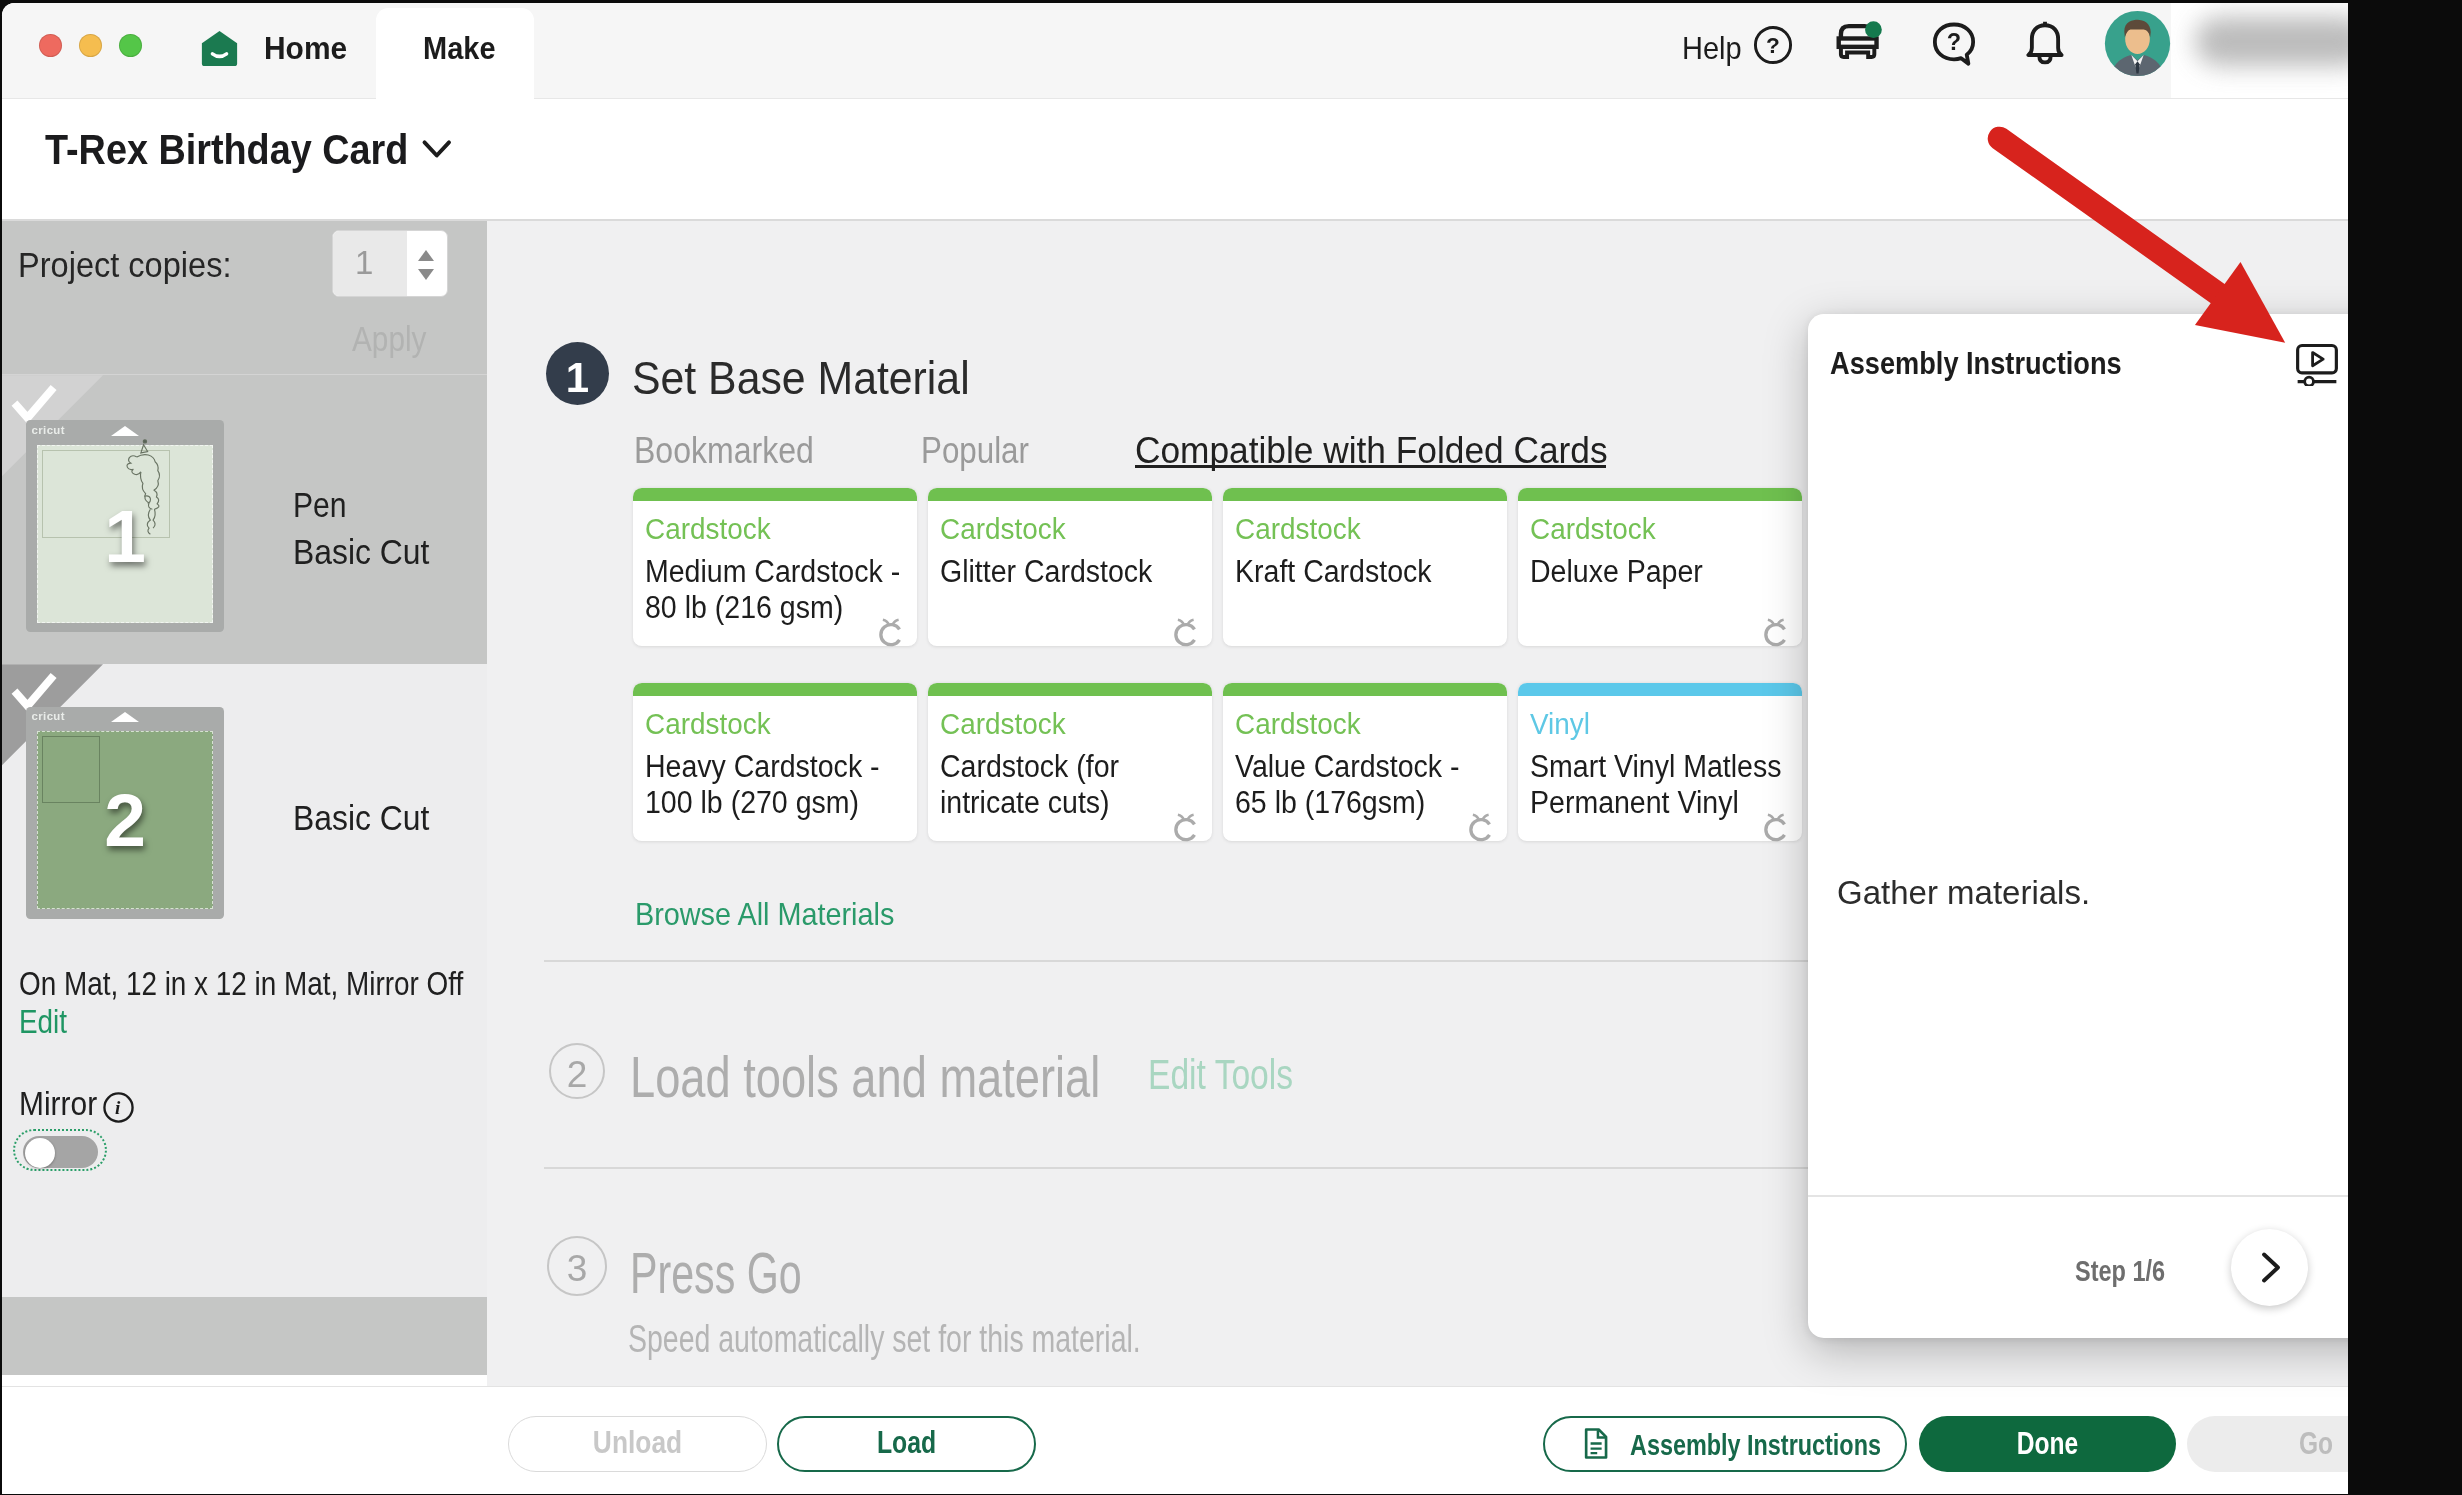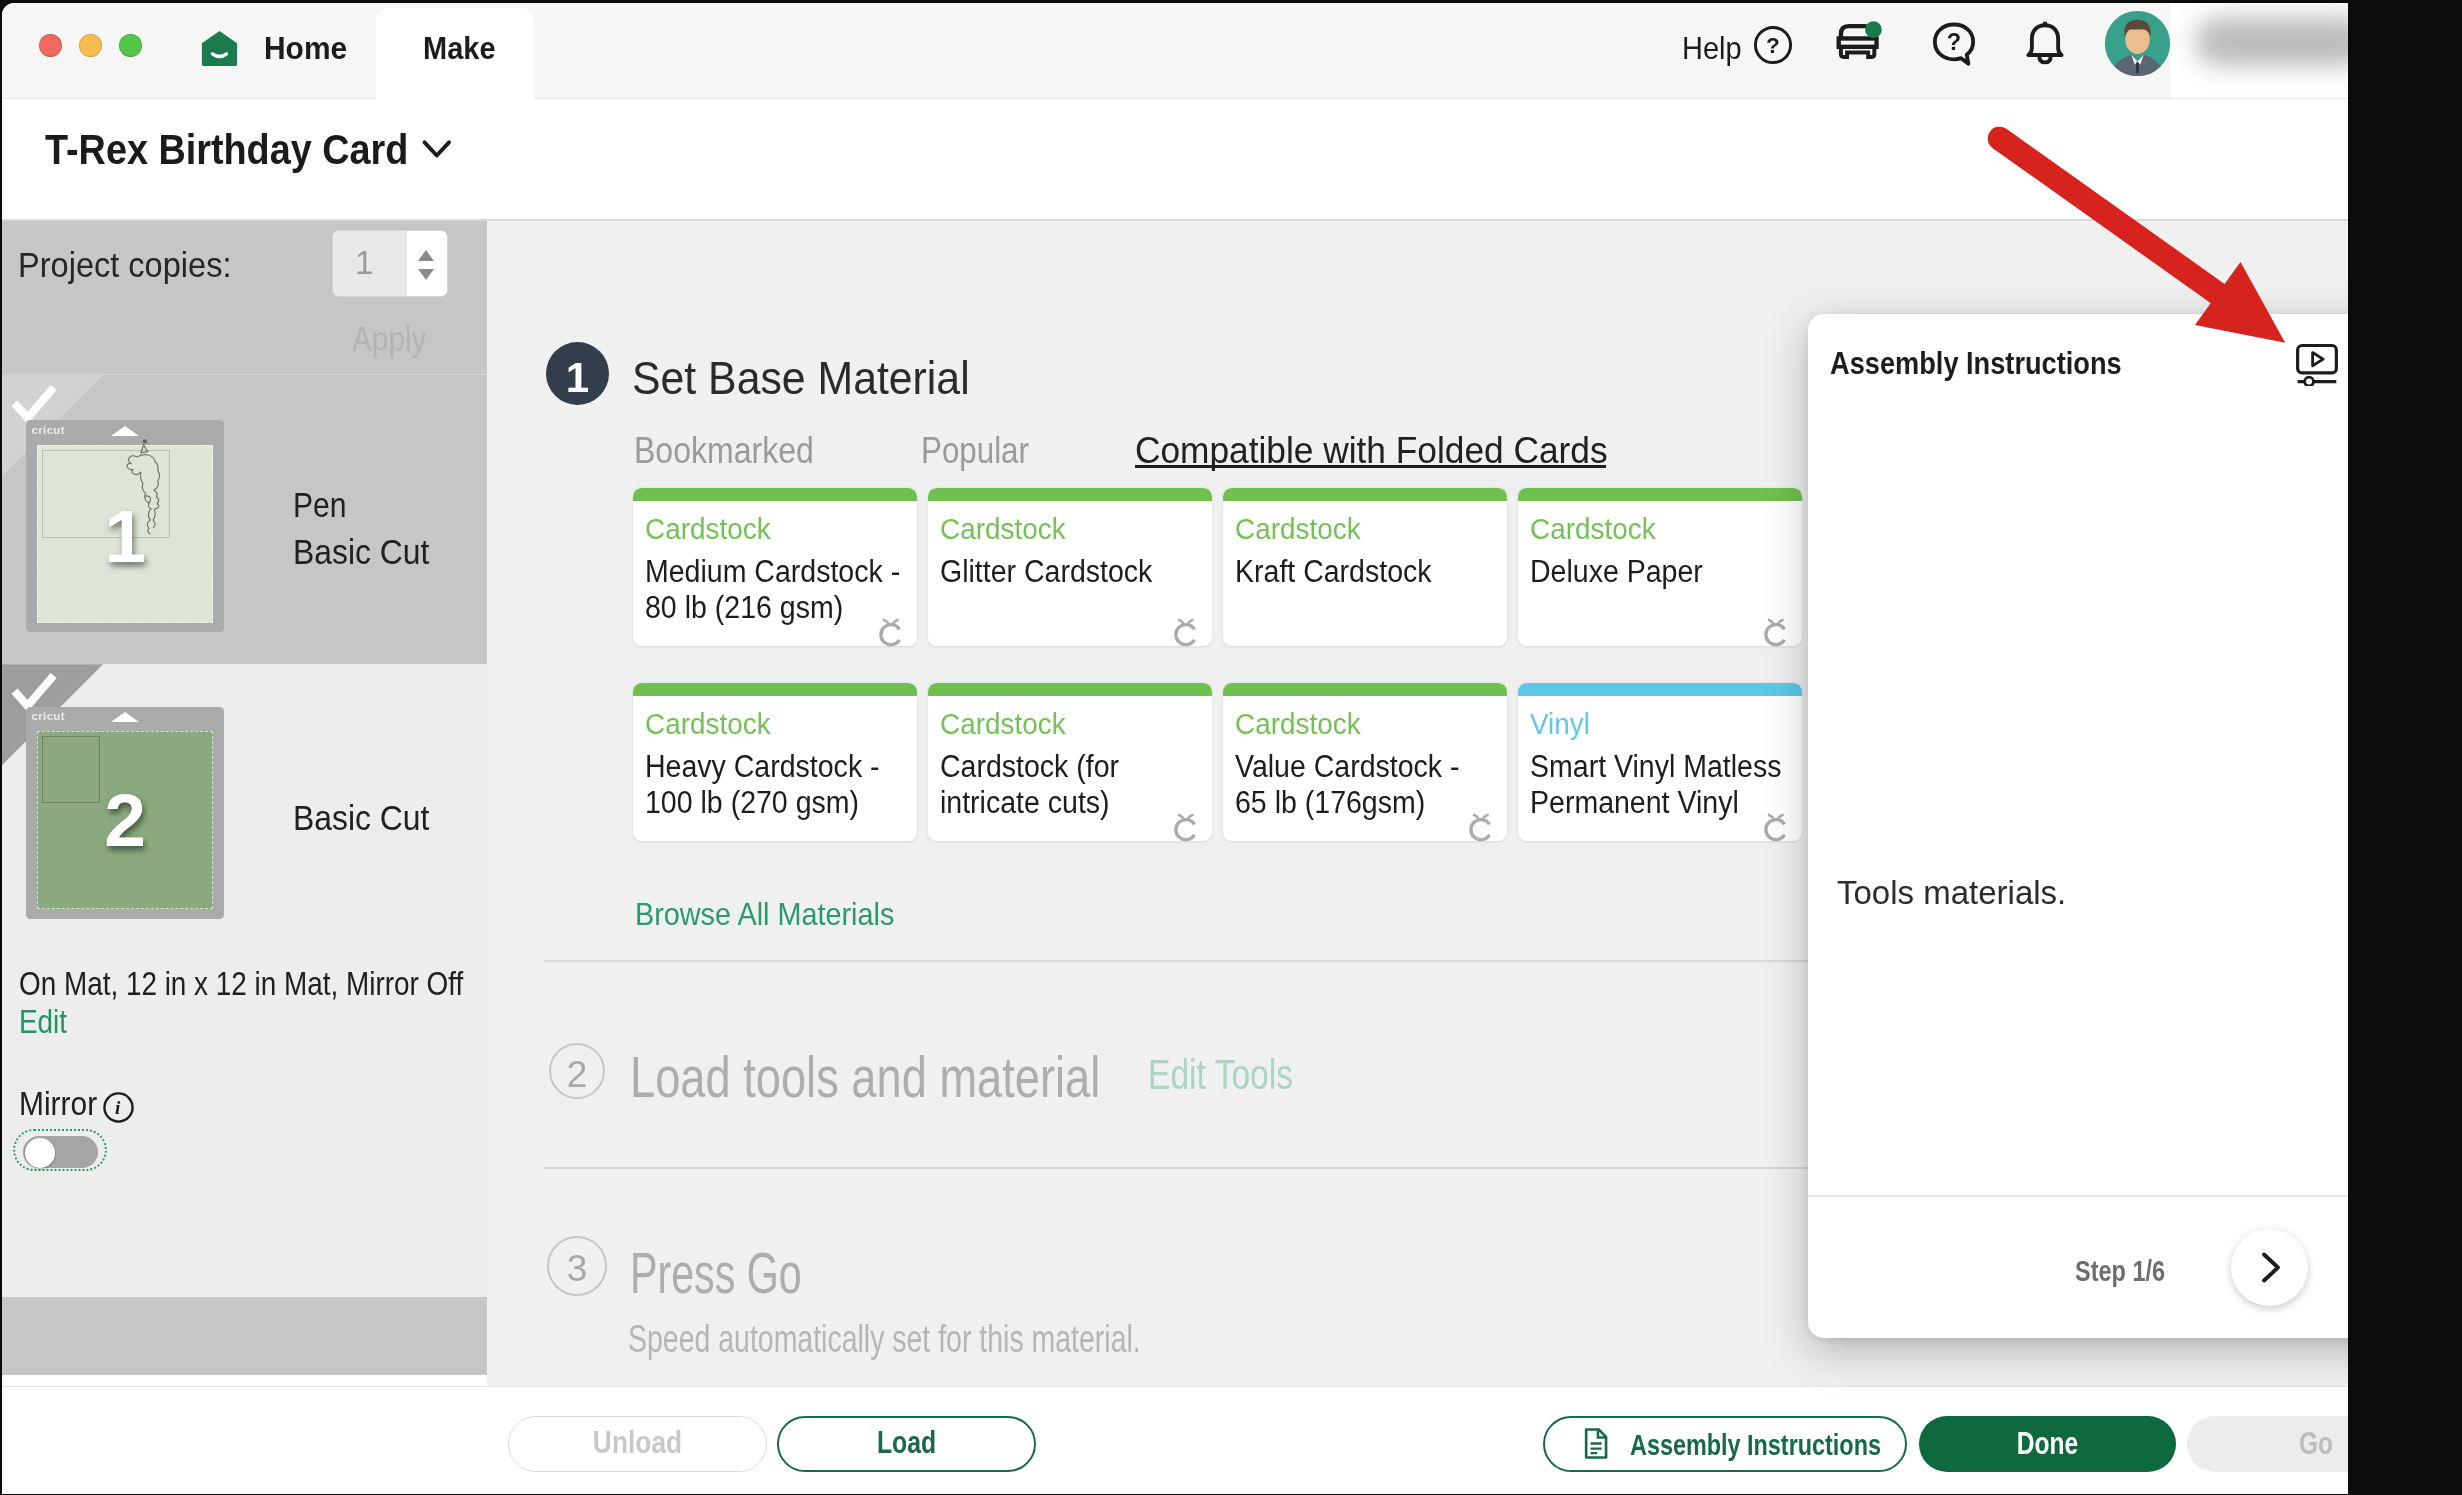--- a/index.html
+++ b/index.html
@@ -286,21 +286,21 @@
           <path d="M20 12 L32 19.5 L20 27 Z" fill="none" stroke="#1c1c1c" stroke-width="3.2" stroke-linejoin="round"></path>
           <path d="M3 45 L47 45" stroke="#1c1c1c" stroke-width="3.6"></path>
           <circle cx="16" cy="45" r="5" fill="#fff" stroke="#1c1c1c" stroke-width="3.2"></circle>
         </svg>
 </div>
 <div class="abs" style="left:2363px;top:348px;">
 <svg width="37" height="37" viewBox="0 0 42 42">
           <path d="M4 4 L38 38 M38 4 L4 38" stroke="#1c1c1c" stroke-width="3.8" stroke-linecap="round"></path>
         </svg>
 </div>
-<div class="abs t" style="left:1837px;top:873px;font-size:33px;color:#2c2c2c;">Tools materials.</div>
+<div class="abs t" style="left:1837px;top:873px;font-size:33px;color:#2c2c2c;">Gather materials.</div>
 <div class="abs" style="left:1808px;top:1194px;width:635px;height:1.8px;background:#e4e4e4;"></div>
 <div class="abs b t" style="left:2075px;top:1254px;font-size:29px;color:#6e6e6e;transform:scaleX(.81)">Step 1/6</div>
 <div class="abs" style="left:2231px;top:1228px;width:77px;height:77px;border-radius:50%;background:#fff;box-shadow:0 2.6px 8.8px rgba(0,0,0,.22);"></div>
 <div class="abs" style="left:2256px;top:1250px;">
 <svg width="30" height="33" viewBox="0 0 34 38">
           <path d="M9 4 L25 19 L9 34" fill="none" stroke="#1c1c1c" stroke-width="4.5" stroke-linecap="round" stroke-linejoin="round"></path>
         </svg>
 </div>
 
 <div class="abs" style="left:1961px;top:105px;pointer-events:none;">

